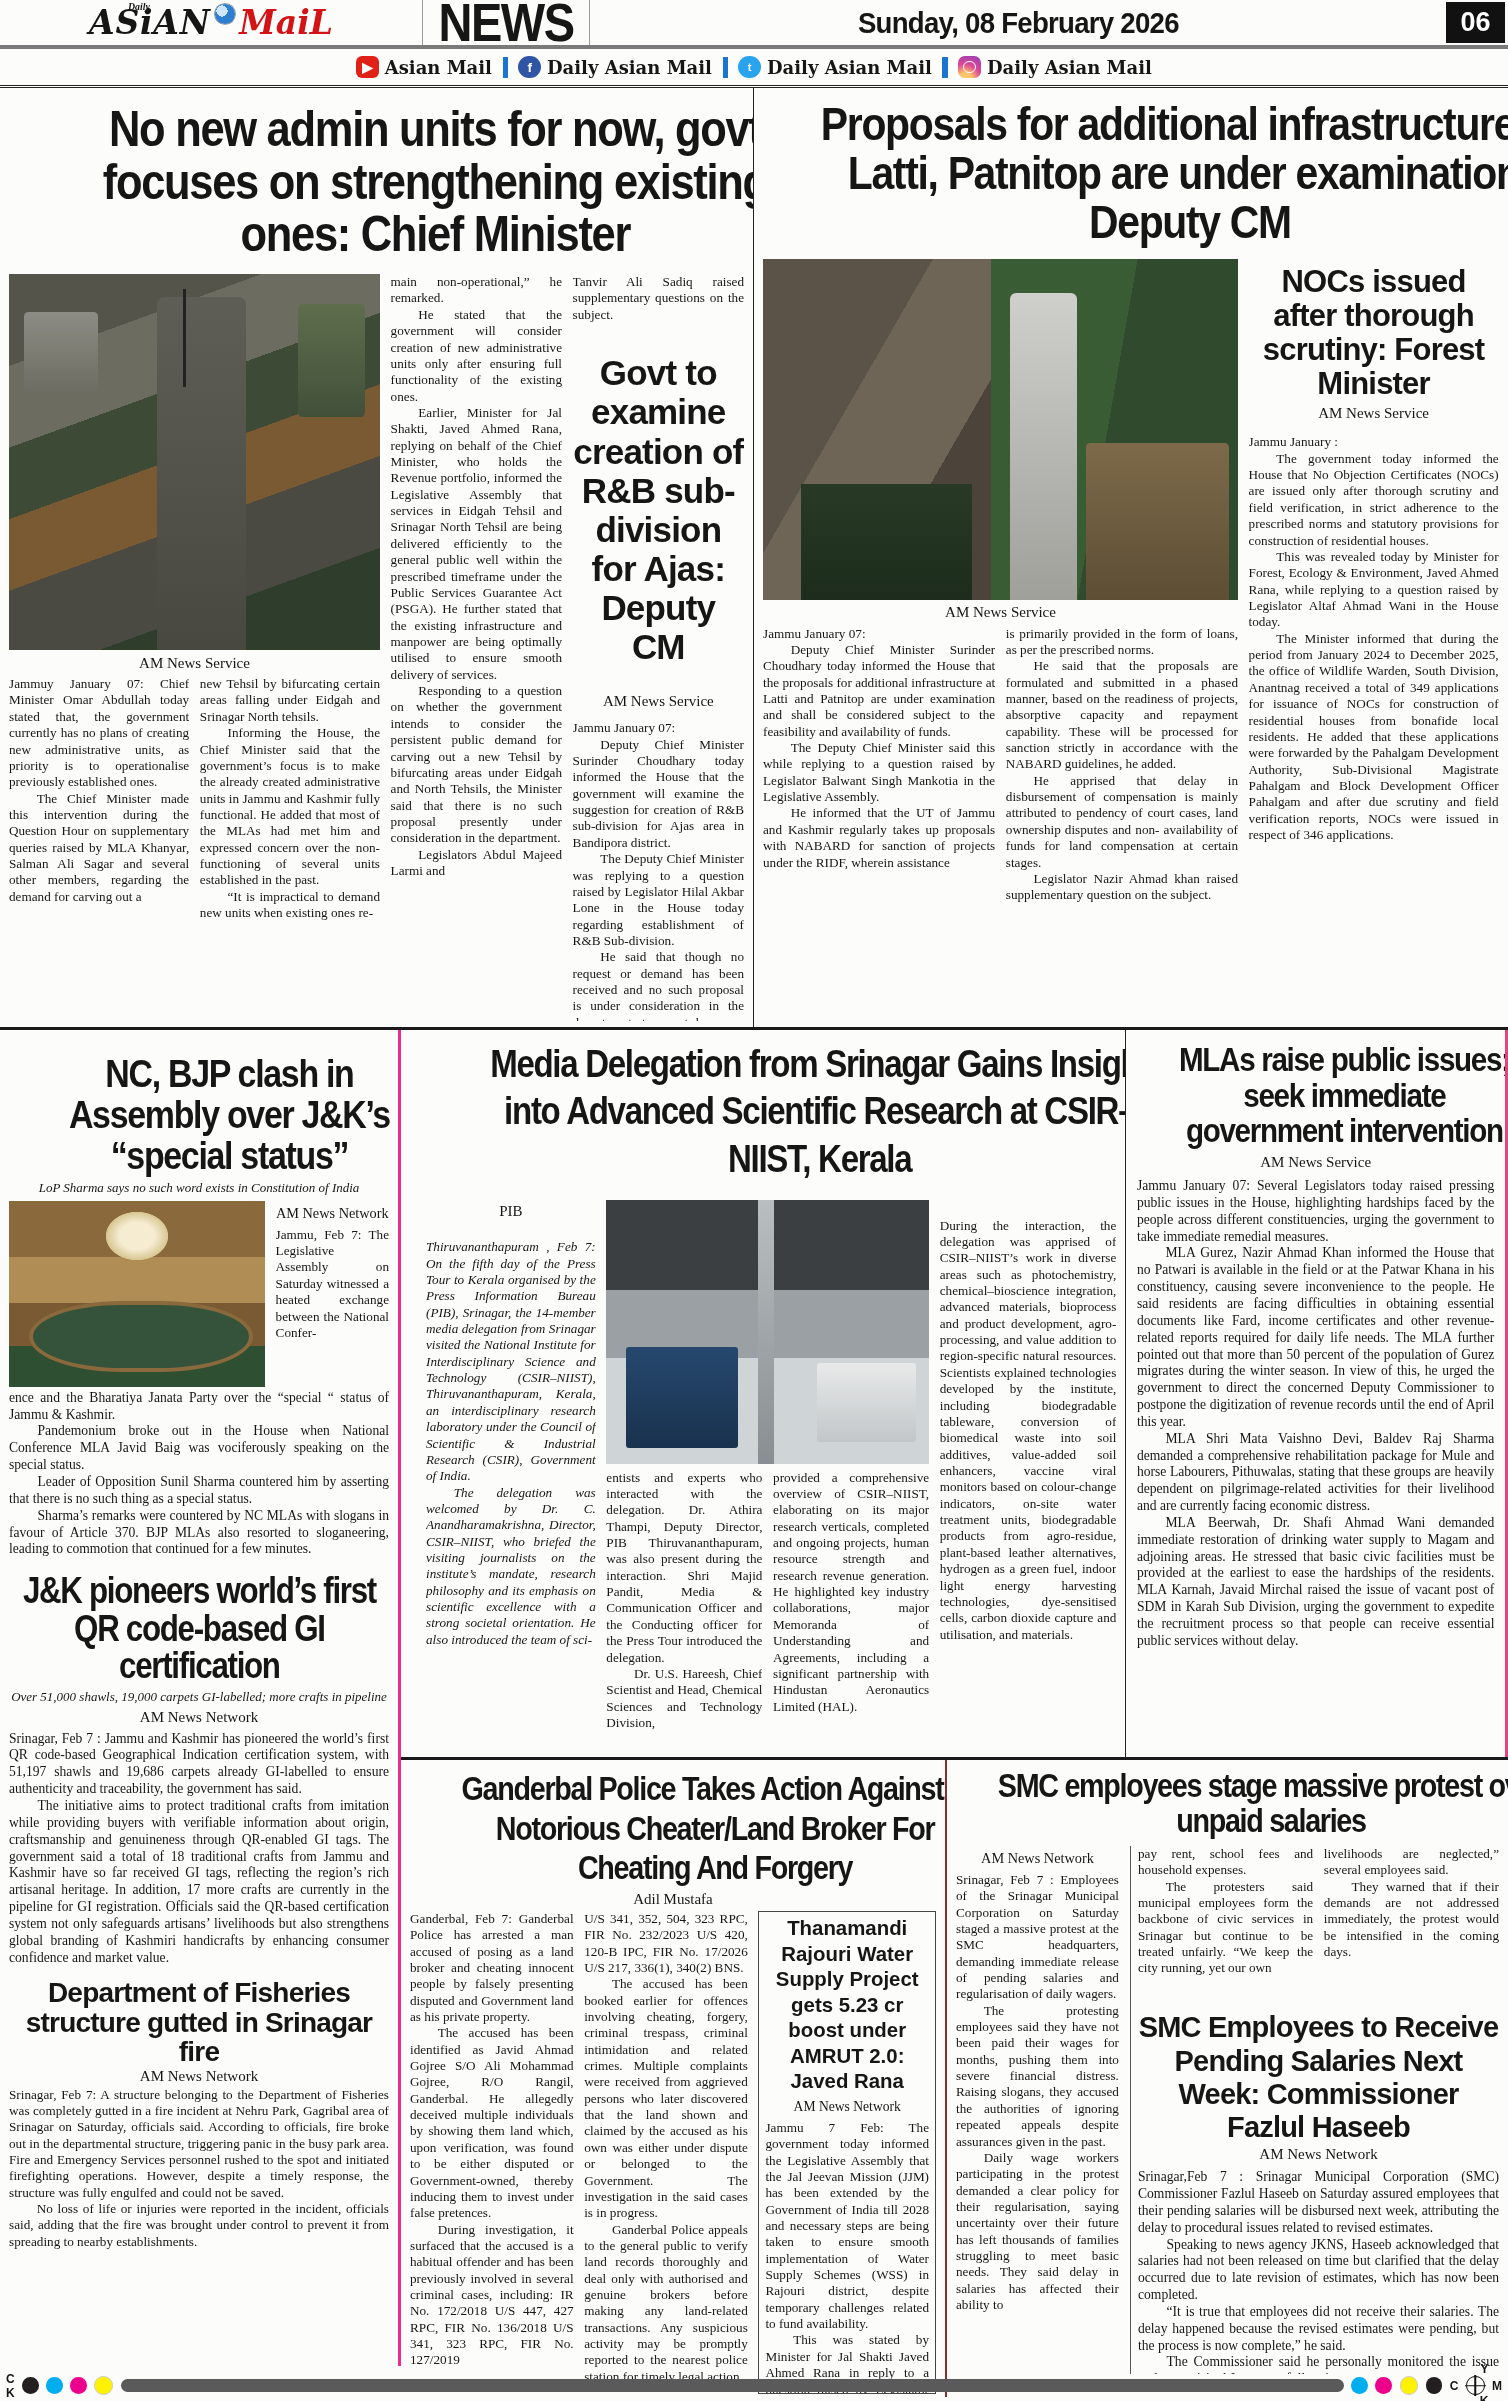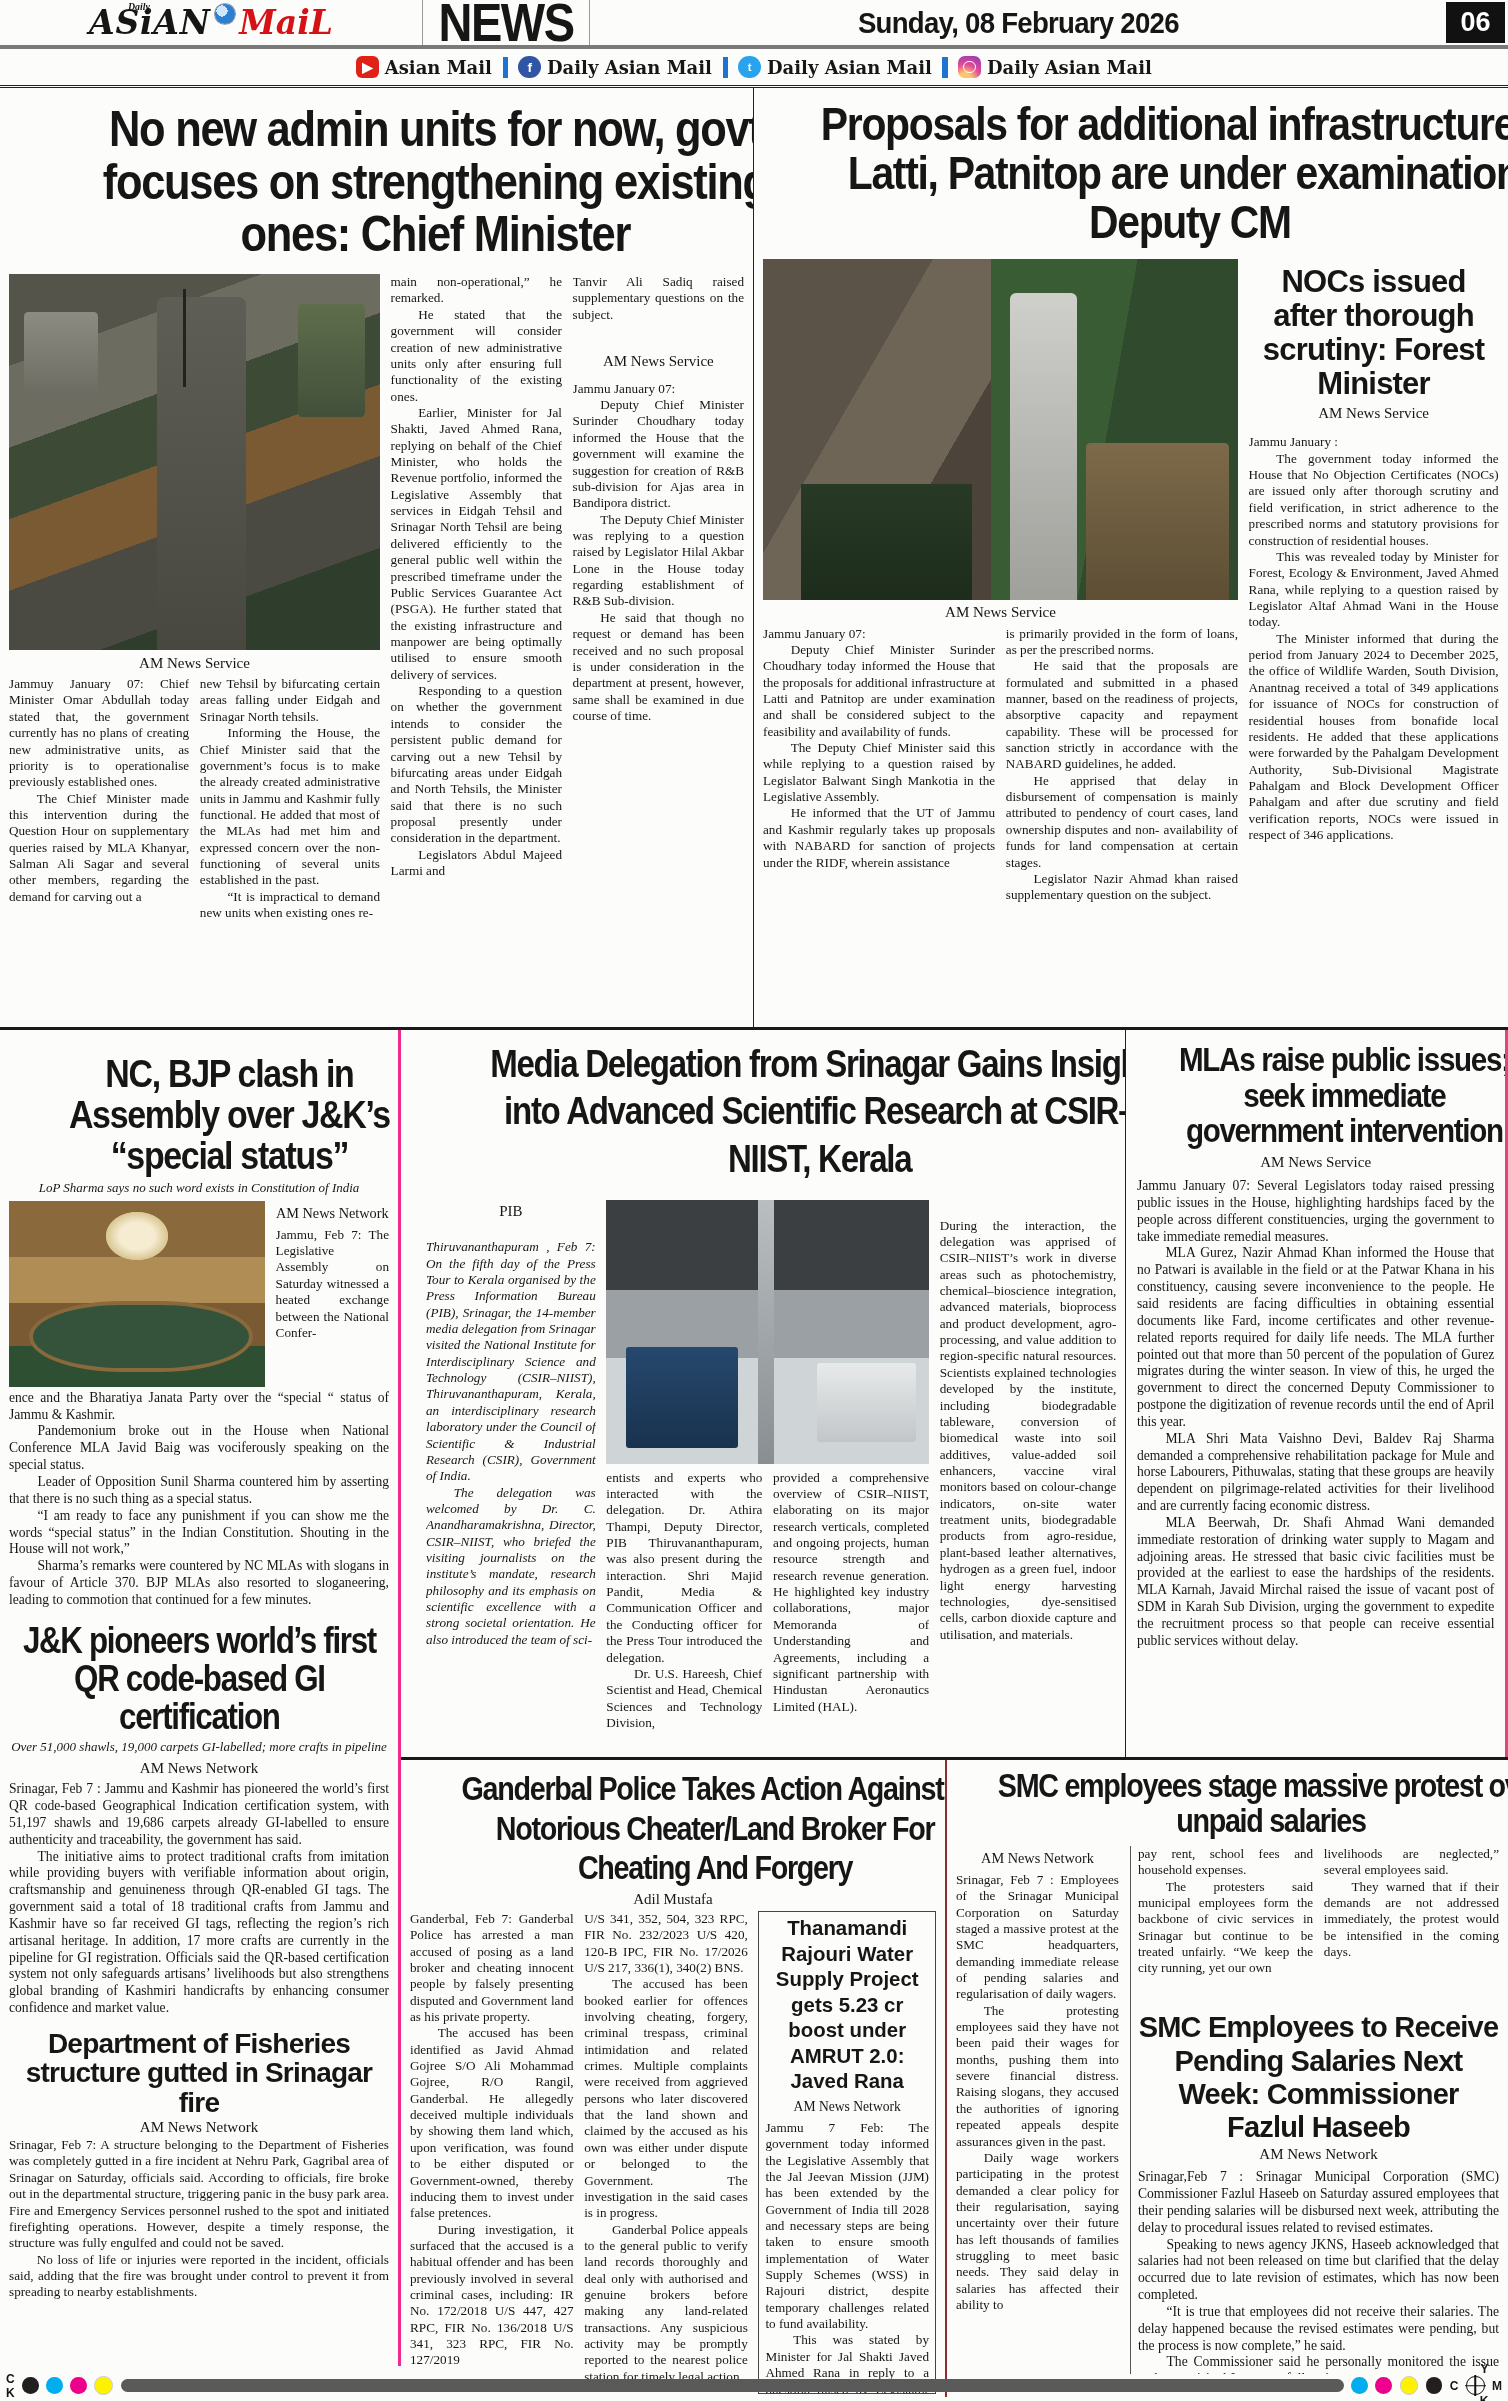--- a/index.html
+++ b/index.html
@@ -144,20 +144,21 @@
             <p>Earlier, Minister for Jal Shakti, Javed Ahmed Rana, replying on behalf of the Chief Minister, who holds the Revenue portfolio, informed the Legislative Assembly that services in Eidgah Tehsil and Srinagar North Tehsil are being delivered efficiently to the general public well within the prescribed timeframe under the Public Services Guarantee Act (PSGA). He further stated that the existing infrastructure and manpower are being optimally utilised to ensure smooth delivery of services.</p>
             <p>Responding to a question on whether the government intends to consider the persistent public demand for carving out a new Tehsil by bifurcating areas under Eidgah and North Tehsils, the Minister said that there is no such proposal presently under consideration in the department.</p>
             <p>Legislators Abdul Majeed Larmi and</p>
           </div>
         <div class="col">
           <div data-bind-paras="articles.cm_units.col4">
               <p>Tanvir Ali Sadiq raised supplementary questions on the subject.</p>
             </div>
 
           <div style="margin-top:30px;">
+            <div class="hl" style="font-size:35px;line-height:1.12;letter-spacing:-0.8px;" data-bind="articles.rb_ajas.headline">Govt to examine creation of  R&amp;B sub-division for Ajas: Deputy CM</div>
             <div class="dateline" style="margin-top:26px;" data-bind="articles.rb_ajas.dateline">AM News Service</div>
             <div data-bind-paras="articles.rb_ajas.body" style="margin-top:10.6px;">
                 <p>Jammu January 07:</p>
                 <p>Deputy Chief Minister Surinder Choudhary today informed the House that the government will examine the suggestion for creation of R&amp;B sub-division for Ajas area in Bandipora district.</p>
                 <p>The Deputy Chief Minister was replying to a question raised by Legislator Hilal Akbar Lone in the House today regarding establishment of R&amp;B Sub-division.</p>
                 <p>He said that though no request or demand has been received and no such proposal is under consideration in the department at present, however, same shall be examined in due course of time.</p>
               </div>
           </div>
         </div>
       </div>
@@ -223,21 +224,20 @@
             <div class="dateline" style="font-size:14.3px;" data-bind="articles.nc_bjp.dateline">AM News Network</div>
             <div data-bind-paras="articles.nc_bjp.side_col">
                 <p>Jammu, Feb 7: The Legislative Assembly on Saturday witnessed a heated exchange between the National Confer-</p>
               </div>
           </div>
         </div>
         <div class="wide" data-bind-paras="articles.nc_bjp.body" style="margin-top:3px;">
             <p>ence and the Bharatiya Janata Party over the “special “ status of Jammu &amp; Kashmir.</p>
             <p>Pandemonium broke out in the House when National Conference MLA Javid Baig was vociferously speaking on the special status.</p>
             <p>Leader of Opposition Sunil Sharma countered him by asserting that there is no such thing as a special status.</p>
-            <p>“I am ready to face any punishment if you can show me the words “special status” in the Indian Constitution. Shouting in the House will not work,”</p>
             <p>Sharma’s remarks were countered by NC MLAs with slogans in favour of Article 370. BJP MLAs also resorted to sloganeering, leading to commotion that continued for a few minutes.</p>
           </div>
       </div>
 
       <div style="margin-top:13.6px;">
         <div class="hl cond" style="font-size:36px;" data-bind="articles.gi.headline">J&amp;K pioneers world’s first QR code-based GI certification</div>
         <div class="subhead" data-bind="articles.gi.subhead">Over 51,000 shawls, 19,000 carpets GI-labelled; more crafts in pipeline</div>
         <div class="dateline" data-bind="articles.gi.dateline">AM News Network</div>
         <div class="wide" data-bind-paras="articles.gi.body">
             <p>Srinagar, Feb 7 : Jammu and Kashmir has pioneered the world’s first QR code-based Geographical Indication certification system, with 51,197 shawls and 19,686 carpets already GI-labelled to ensure authenticity and traceability, the government has said.</p>

